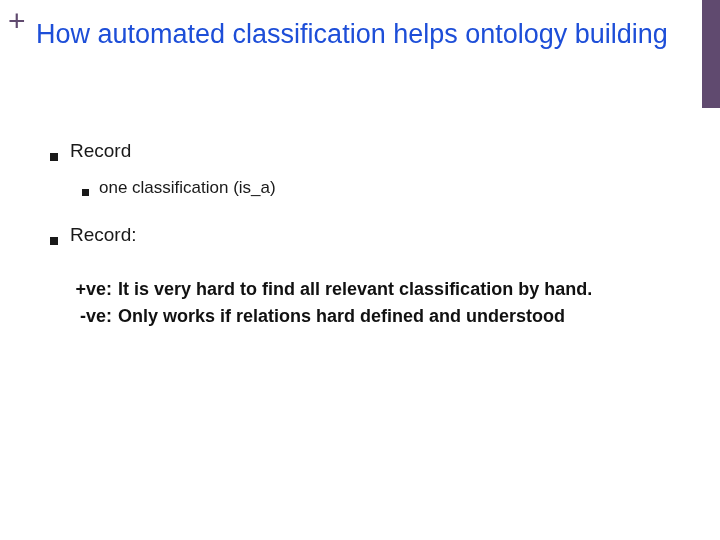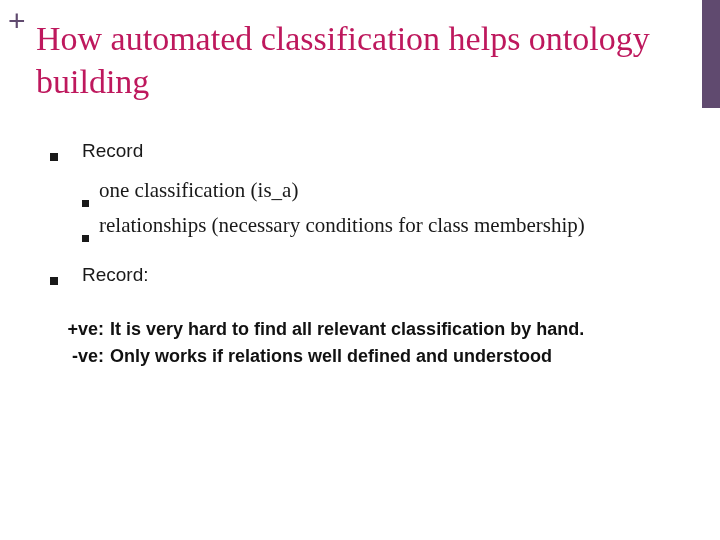--- a/index.html
+++ b/index.html
@@ -26,72 +26,70 @@
     color: #604a6f;
     font-size: 30px;
     font-weight: 400;
     line-height: 1;
   }
   .title {
     position: absolute;
     top: 18px;
     left: 36px;
     right: 40px;
-    color: #be185d;
-    font-size: 34px;
+    color: #1d4ed8;
+    font-size: 27px;
     font-weight: 400;
     line-height: 1.25;
-    font-family: Liberation Serif, serif;
   }
   .content {
     position: absolute;
     top: 140px;
     left: 50px;
     right: 40px;
   }
   .bullet-l1 {
     display: flex;
     align-items: baseline;
-    gap: 24px;
+    gap: 12px;
     margin-bottom: 16px;
     color: #191919;
     font-size: 19px;
   }
   .bullet-l1 .sq {
     width: 8px;
     height: 8px;
     background: #191919;
     flex: 0 0 auto;
     position: relative;
     top: 4px;
   }
   .sub {
     margin-left: 32px;
     margin-bottom: 26px;
   }
   .bullet-l2 {
     display: flex;
-    align-items: flex-end;
+    align-items: center;
     gap: 10px;
     margin-bottom: 10px;
     color: #191919;
-    font-size: 21px;
-    font-family: Liberation Serif, serif;
+    font-size: 17px;
   }
   .bullet-l2 .sq {
     width: 7px;
     height: 7px;
     background: #191919;
     flex: 0 0 auto;
     position: relative;
     top: 4px;
   }
   .notes {
     margin-top: 30px;
-    margin-left: 12px;
+    margin-left: 20px;
   }
   .note-row {
     display: flex;
     gap: 6px;
     color: #111;
     font-size: 18px;
     font-weight: 700;
     line-height: 1.5;
   }
   .note-label { min-width: 42px; text-align: right; }
@@ -108,35 +106,31 @@
 
   <div class="bullet-l1">
     <span class="sq"></span>
     <span>Record</span>
   </div>
   <div class="sub">
     <div class="bullet-l2">
       <span class="sq"></span>
       <span>one classification (is_a)</span>
     </div>
-    <div class="bullet-l2">
-      <span class="sq"></span>
-      <span>relationships (necessary conditions for class membership)</span>
-    </div>
   </div>
 
   <div class="bullet-l1">
     <span class="sq"></span>
     <span>Record:</span>
   </div>
 
   <div class="notes">
     <div class="note-row">
       <span class="note-label">+ve:</span>
       <span>It is very hard to find all relevant classification by hand.</span>
     </div>
     <div class="note-row">
       <span class="note-label neg">-ve:</span>
-      <span>Only works if relations well defined and understood</span>
+      <span>Only works if relations hard defined and understood</span>
     </div>
   </div>
 
 </div>
 
 </body></html>

